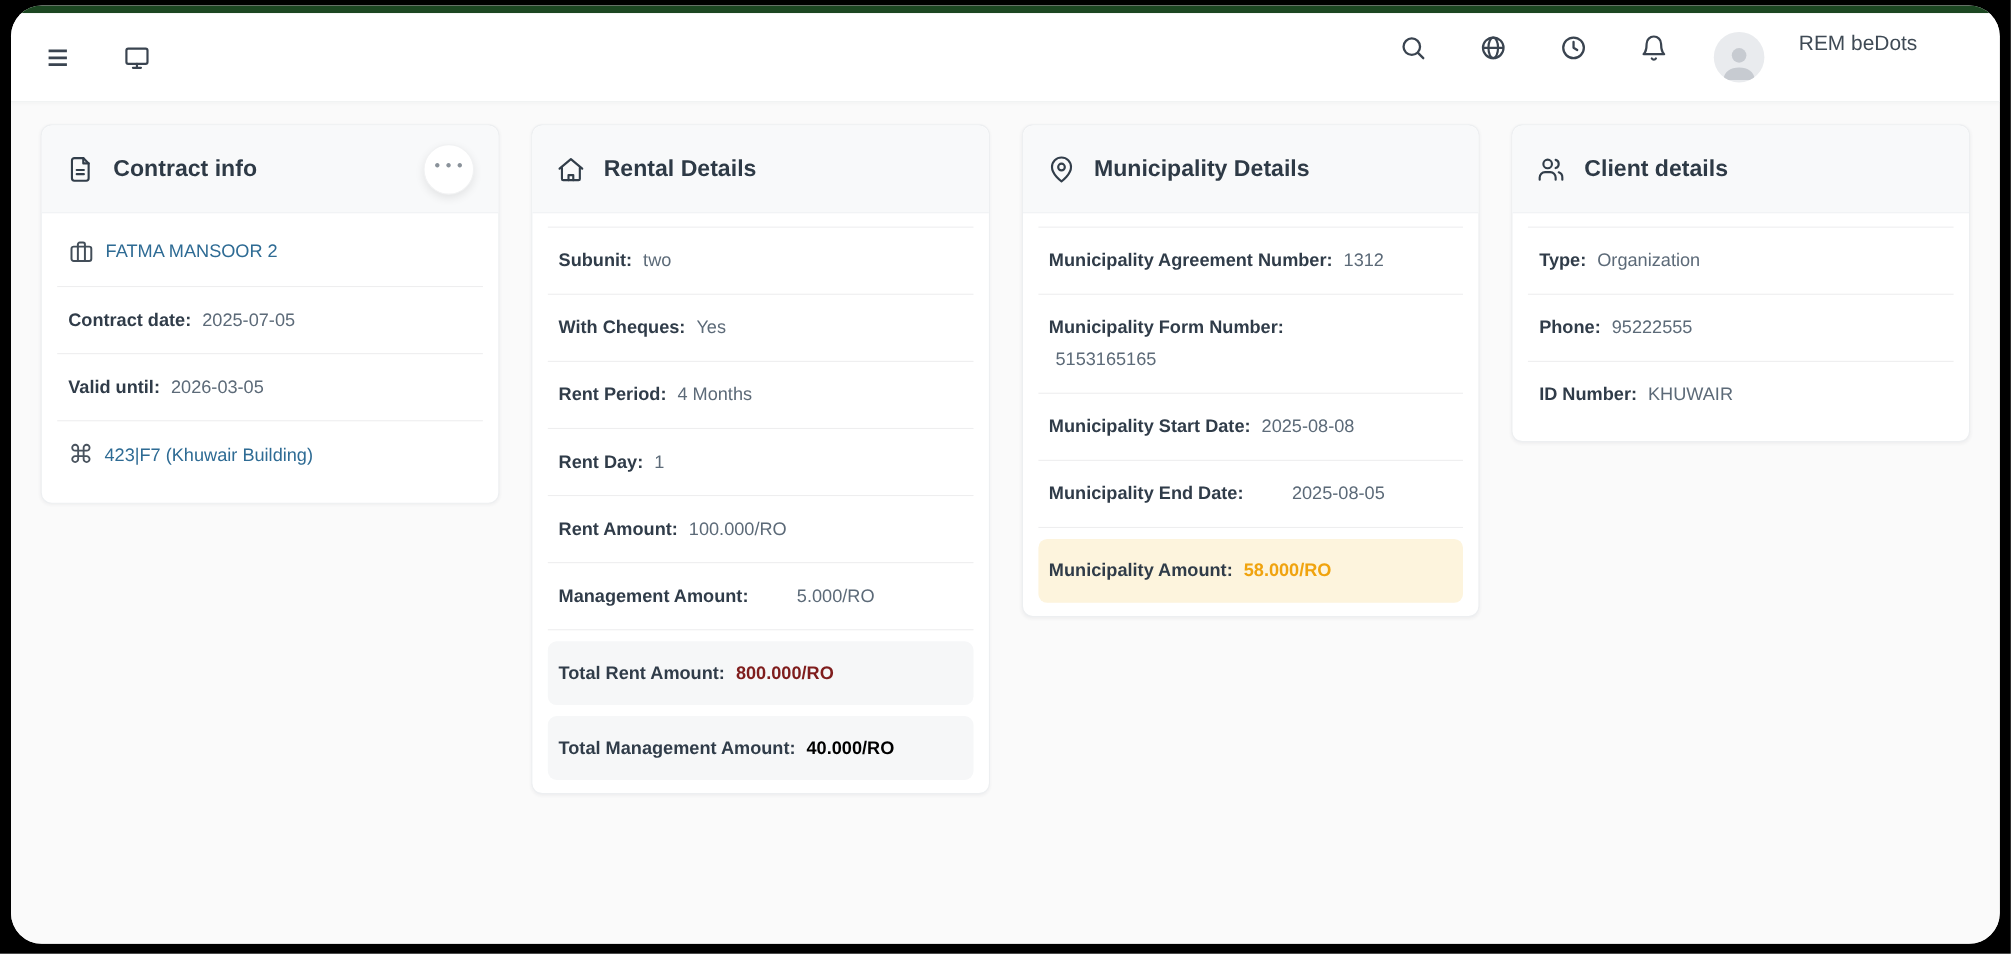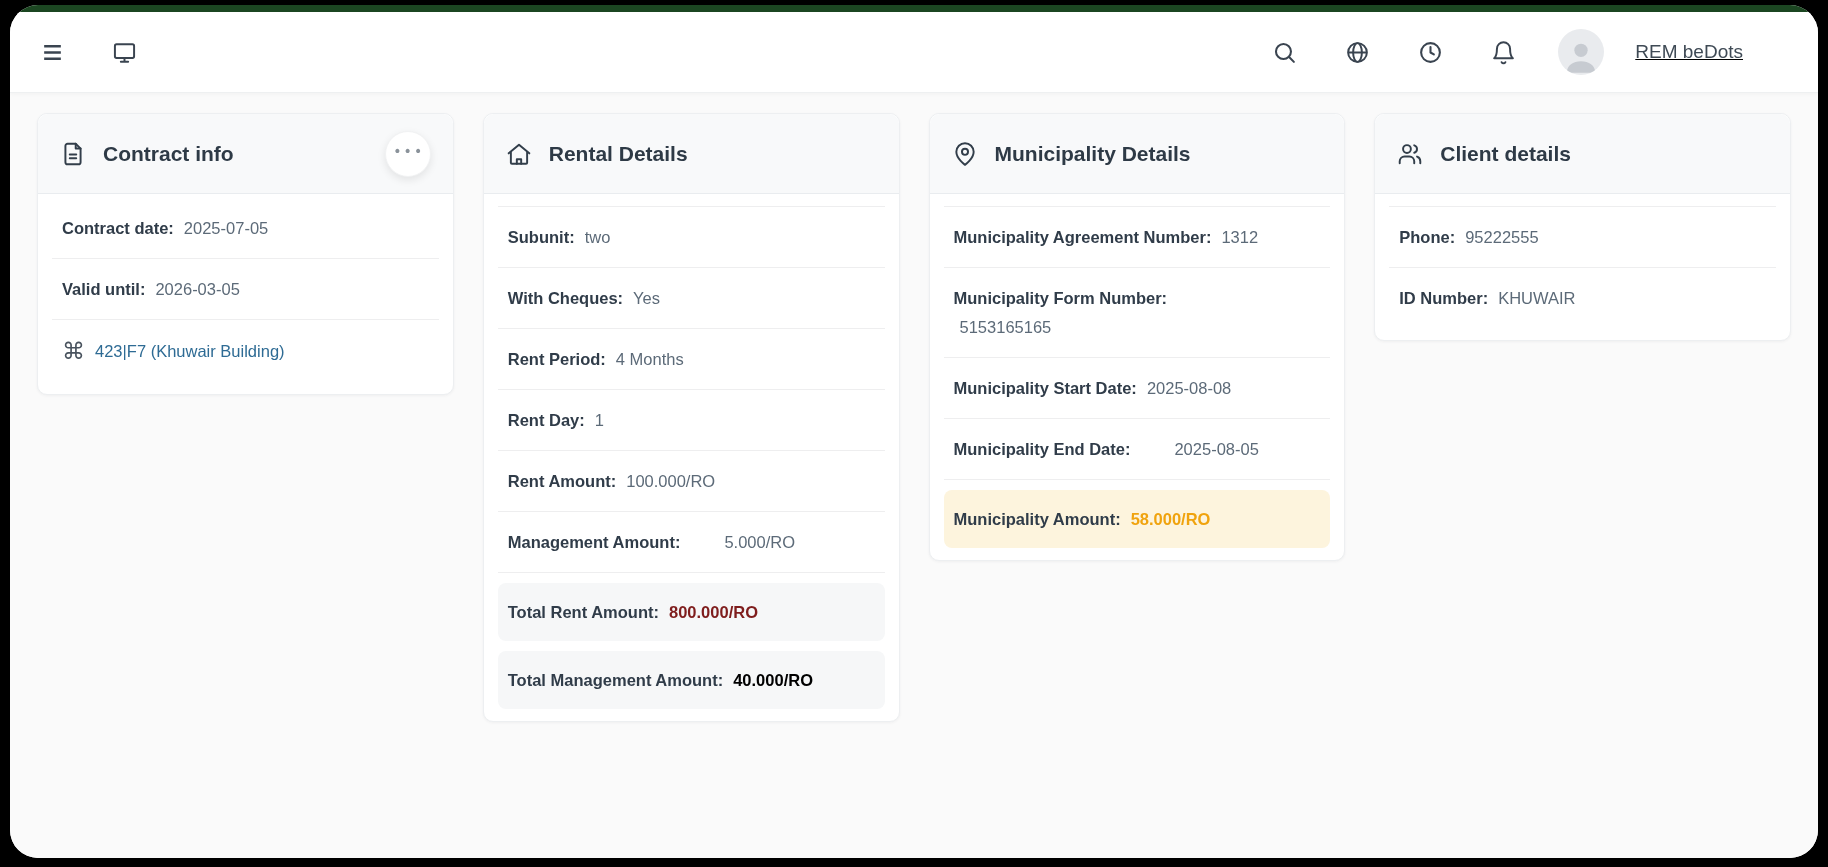--- a/index.html
+++ b/index.html
@@ -28,21 +28,21 @@
     position:relative; z-index:2;
   }
   .icon-btn {
     background:none; border:none; padding:0; margin:0;
     color:#3a4450; cursor:pointer;
     display:flex; align-items:center; justify-content:center;
     width:28px; height:28px;
   }
   .icon-btn svg { width:25px; height:25px; display:block; }
   .left-group { display:flex; align-items:center; gap:44px; }
-  .right-group { margin-left:auto; display:flex; align-items:center; gap:45px;text-decoration:underline; }
+  .right-group { margin-left:auto; display:flex; gap:45px; }
   .avatar {
     width:46px; height:46px; border-radius:50%;
     background:#e9ebee; overflow:hidden;
     display:flex; align-items:center; justify-content:center;
     margin-left:-4px;
     border:none; padding:0; cursor:pointer;
   }
   .avatar svg { width:40px; height:40px; margin-top:8px; }
   .username { font-size:19px; color:#3f4a55; margin-left:-14px; white-space:nowrap; }
 
@@ -195,20 +195,30 @@
           <svg viewBox="0 0 24 24" fill="none" stroke="currentColor" stroke-width="1.8" stroke-linecap="round" stroke-linejoin="round">
               <path d="M14.5 2.5H7a2 2 0 0 0-2 2v15a2 2 0 0 0 2 2h10a2 2 0 0 0 2-2V7z"></path>
               <path d="M14.5 2.5V7H19"></path>
               <path d="M9 12.5h6M9 16h6"></path>
             </svg>
         </span>
         <h3>Contract info</h3>
         <button class="more-btn">•••</button>
       </div>
       <div class="card-body flush">
+        <div class="row icon-row">
+          <span class="row-icon">
+            <svg viewBox="0 0 24 24" fill="none" stroke="currentColor" stroke-width="1.8" stroke-linecap="round" stroke-linejoin="round">
+                <rect x="3" y="7.2" width="18" height="13" rx="2"></rect>
+                <path d="M8.8 7V5.2a1.7 1.7 0 0 1 1.7-1.7h3a1.7 1.7 0 0 1 1.7 1.7V7"></path>
+                <path d="M8.8 7.2V20.2M15.2 7.2V20.2"></path>
+              </svg>
+          </span>
+          <a class="link" href="#">FATMA MANSOOR 2</a>
+        </div>
         <div class="row">
           <span class="lbl">Contract date:</span>
           <span class="val">2025-07-05</span>
         </div>
         <div class="row">
           <span class="lbl">Valid until:</span>
           <span class="val">2026-03-05</span>
         </div>
         <div class="row icon-row">
           <span class="row-icon cmd">⌘</span>
@@ -305,20 +315,24 @@
               <circle cx="9.2" cy="7.4" r="3.6"></circle>
               <path d="M2.5 20.6v-1.8a4.5 4.5 0 0 1 4.5-4.5h4.4a4.5 4.5 0 0 1 4.5 4.5v1.8"></path>
               <path d="M15.9 4a3.6 3.6 0 0 1 0 6.9"></path>
               <path d="M18.5 14.4a4.5 4.5 0 0 1 3 4.3v1.9"></path>
             </svg>
         </span>
         <h3>Client details</h3>
       </div>
       <div class="card-body">
         <div class="row">
+          <span class="lbl">Type:</span>
+          <span class="val">Organization</span>
+        </div>
+        <div class="row">
           <span class="lbl">Phone:</span>
           <span class="val">95222555</span>
         </div>
         <div class="row">
           <span class="lbl">ID Number:</span>
           <span class="val">KHUWAIR</span>
         </div>
       </div>
     </section>
 

